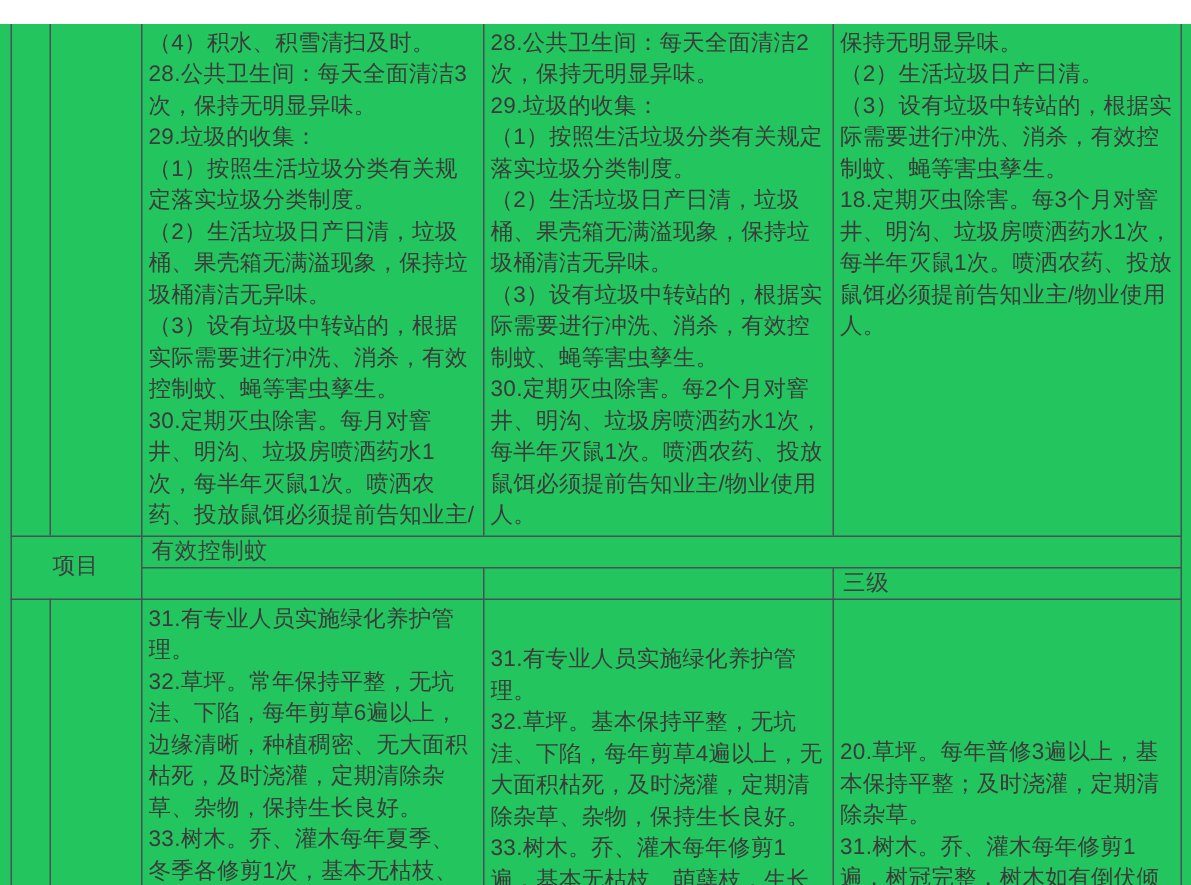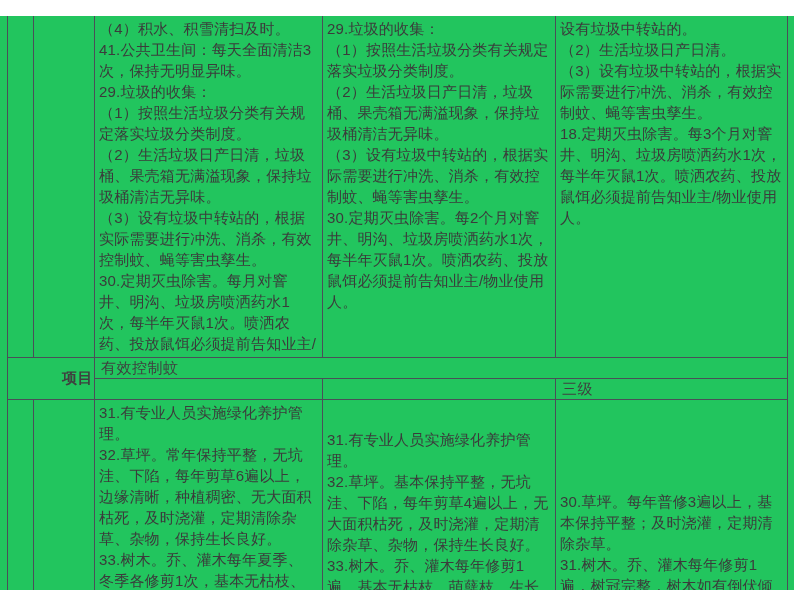--- a/index.html
+++ b/index.html
@@ -24,21 +24,21 @@
   }
   .para{margin:0;padding:0;word-break:break-all;}
   .hdr{
     position:absolute;
     font-size:15px;
     letter-spacing:0.5px;
     line-height:20px;
     color:#3f3f3f;
     display:flex;align-items:center;
   }
-  .hdr.center{justify-content:flex-end;font-weight:bold;}
+  .hdr.center{justify-content:center;}
 </style>
 </head>
 <body>
 
 <div id="screen">
 
   <div class="vline" style="left:7px;top:0;height:590px;"></div>
   <div class="vline" style="left:33px;top:0;height:341px;"></div>
   <div class="vline" style="left:33px;top:383px;height:207px;"></div>
   <div class="vline" style="left:94px;top:0;height:590px;"></div>
@@ -47,38 +47,39 @@
   <div class="vline" style="left:555px;top:0;height:341px;"></div>
   <div class="vline" style="left:555px;top:362px;height:228px;"></div>
   <div class="vline" style="left:787px;top:0;height:590px;"></div>
 
   <div class="hline" style="left:7px;top:341px;width:781px;"></div>
   <div class="hline" style="left:94px;top:362px;width:694px;"></div>
   <div class="hline" style="left:7px;top:383px;width:781px;"></div>
 
   <div class="cell-text" style="left:99px;top:2px;width:219px;height:337px;">
       <div class="para">（4）积水、积雪清扫及时。</div>
-      <div class="para">41.公共卫生间：每天全面清洁3次，保持无明显异味。</div>
+      <div class="para">28.公共卫生间：每天全面清洁3次，保持无明显异味。</div>
       <div class="para">29.垃圾的收集：</div>
       <div class="para">（1）按照生活垃圾分类有关规定落实垃圾分类制度。</div>
       <div class="para">（2）生活垃圾日产日清，垃圾桶、果壳箱无满溢现象，保持垃圾桶清洁无异味。</div>
       <div class="para">（3）设有垃圾中转站的，根据实际需要进行冲洗、消杀，有效控制蚊、蝇等害虫孳生。</div>
       <div class="para">30.定期灭虫除害。每月对窨井、明沟、垃圾房喷洒药水1次，每半年灭鼠1次。喷洒农药、投放鼠饵必须提前告知业主/物业使用人。</div>
     </div>
 
   <div class="cell-text" style="left:327px;top:2px;width:224px;height:337px;">
+      <div class="para">28.公共卫生间：每天全面清洁2次，保持无明显异味。</div>
       <div class="para">29.垃圾的收集：</div>
       <div class="para">（1）按照生活垃圾分类有关规定落实垃圾分类制度。</div>
       <div class="para">（2）生活垃圾日产日清，垃圾桶、果壳箱无满溢现象，保持垃圾桶清洁无异味。</div>
       <div class="para">（3）设有垃圾中转站的，根据实际需要进行冲洗、消杀，有效控制蚊、蝇等害虫孳生。</div>
       <div class="para">30.定期灭虫除害。每2个月对窨井、明沟、垃圾房喷洒药水1次，每半年灭鼠1次。喷洒农药、投放鼠饵必须提前告知业主/物业使用人。</div>
     </div>
 
   <div class="cell-text" style="left:560px;top:2px;width:223px;height:337px;">
-      <div class="para">设有垃圾中转站的。</div>
+      <div class="para">保持无明显异味。</div>
       <div class="para">（2）生活垃圾日产日清。</div>
       <div class="para">（3）设有垃圾中转站的，根据实际需要进行冲洗、消杀，有效控制蚊、蝇等害虫孳生。</div>
       <div class="para">18.定期灭虫除害。每3个月对窨井、明沟、垃圾房喷洒药水1次，每半年灭鼠1次。喷洒农药、投放鼠饵必须提前告知业主/物业使用人。</div>
     </div>
 
   <div class="hdr center" style="left:8px;top:342px;width:85px;height:40px;">
     <span>项目</span>
   </div>
 
   <div class="hdr" style="left:101px;top:342px;width:680px;height:19px;">
@@ -97,17 +98,17 @@
       <div class="para">33.树木。乔、灌木每年夏季、冬季各修剪1次，基本无枯枝、萌蘖枝，生长良好，树冠完整，树木基</div>
     </div>
 
   <div class="cell-text" style="left:327px;top:413px;width:224px;height:177px;">
       <div class="para">31.有专业人员实施绿化养护管理。</div>
       <div class="para">32.草坪。基本保持平整，无坑洼、下陷，每年剪草4遍以上，无大面积枯死，及时浇灌，定期清除杂草、杂物，保持生长良好。</div>
       <div class="para">33.树木。乔、灌木每年修剪1遍，基本无枯枝、萌蘖枝，生长良好，树冠完整，树木基本无倾斜</div>
     </div>
 
   <div class="cell-text" style="left:560px;top:475px;width:223px;height:115px;">
-      <div class="para">30.草坪。每年普修3遍以上，基本保持平整；及时浇灌，定期清除杂草。</div>
+      <div class="para">20.草坪。每年普修3遍以上，基本保持平整；及时浇灌，定期清除杂草。</div>
       <div class="para">31.树木。乔、灌木每年修剪1遍，树冠完整，树木如有倒伏倾向时，及时扶正，加固，不影响出行</div>
     </div>
 
 </div>
 
 </body></html>

